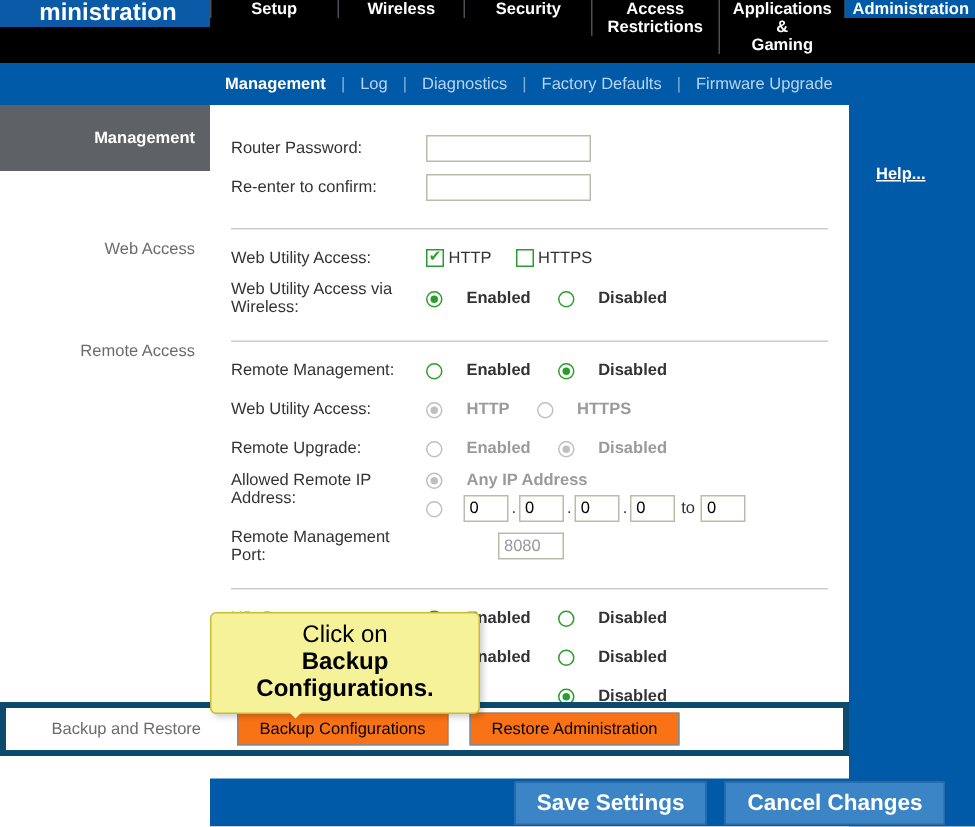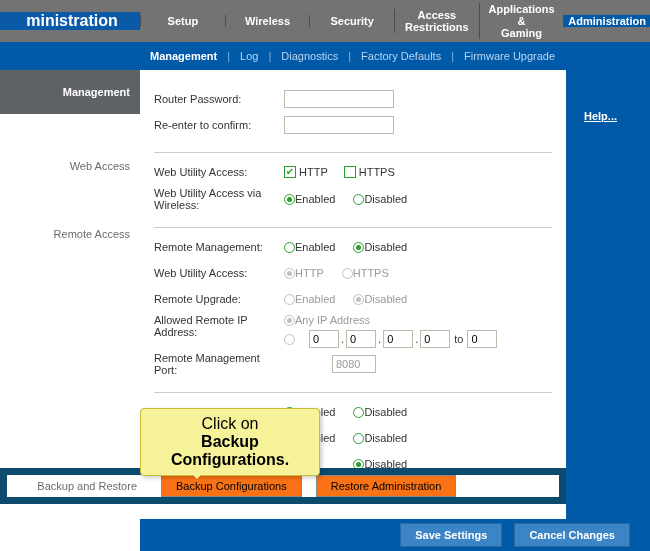--- a/index.html
+++ b/index.html
@@ -1,19 +1,19 @@
 <!DOCTYPE html>
 <html><head>
 <meta charset="utf-8">
 <style>
   * { box-sizing: border-box; margin: 0; padding: 0; }
   body { font-family: Arial, sans-serif; font-size: 11px; width: 650px; height: 551px; background: #ffffff; overflow: hidden; position: relative; }
 
   
-  .main-tabs { height: 42px; background: #737373; display: flex; align-items: center; }
+  .main-tabs { height: 42px; background: #000000; display: flex; align-items: flex-start; }
   .brand { width: 140px; background: #0a5aa8; color: #fff; font-size: 16px; font-weight: bold; display:flex; align-items:center; justify-content:center; padding-left:4px; }
   .tab { flex: 1; color: #fff; font-weight: bold; font-size: 11px; display:flex; align-items:center; justify-content:center; text-align:center; border-left:1px solid #4a4e52; cursor:pointer; padding:0 4px; }
   .tab.active { background: #005aa8; }
 
   
   .sub-tabs { height: 28px; background: #005aa8; color:#b8d4f0; display:flex; align-items:center; padding-left:140px; font-size:11px; }
   .sub-tab { padding: 0 10px; cursor:pointer; }
   .sub-tab.active { color:#fff; font-weight:bold; }
   .sep { color:#87b0d8; }
 
@@ -36,40 +36,40 @@
   .w110 { width:110px; }
   .w50 { width:44px;margin-left:48px; }
   .w34 { width:30px; }
 
   
   .chkwrap { display:inline-flex; align-items:center; gap:3px; margin-right:10px; cursor:pointer; }
   .chk { width:12px; height:12px; border:1px solid #2a9e2a; display:inline-flex; align-items:center; justify-content:center; }
   .chk.checked::after { content:"✔"; color:#2a9e2a; font-size:10px; line-height:10px; }
 
   
-  .radwrap { display:inline-flex; align-items:center; gap:0; margin-right:12px; cursor:pointer; }
+  .radwrap { display:inline-flex; align-items:center; gap:16px; margin-right:12px; cursor:pointer;font-weight:bold; }
   .rad { width:11px; height:11px; border:1px solid #2a9e2a; border-radius:50%; display:inline-flex; align-items:center; justify-content:center; }
   .rad.checked::after { content:""; width:5px; height:5px; background:#2a9e2a; border-radius:50%; }
   .rad.disabled { border-color:#bfbfbf; }
   .rad.disabled.checked::after { background:#bfbfbf; }
   .disabled-text { color:#9a9a9a; }
 
   .btn-flat { background:#f97316; border:1px solid #888; padding:4px 14px; font-size:11px; cursor:pointer; }
 
   
   .callout { position:absolute; left:140px; top:408px; width:180px; background:#f6f29a; border:1px solid #c8bd35; border-radius:4px; padding:6px 4px; font-size:16px; text-align:center; box-shadow:2px 2px 4px rgba(0,0,0,0.2); z-index:5; }
   .callout b { display:block; }
   .callout::after { content:""; position:absolute; bottom:-10px; left:50px; border:6px solid transparent; border-top-color:#f6f29a; }
 
-  .backup-section { position:absolute; left:0; top:468px; width:566px; height:36px; border:7px solid #0c4a6e; display:flex; align-items:center; }
+  .backup-section { position:absolute; left:0; top:468px; width:566px; height:36px; border:4px solid #0c4a6e; display:flex; align-items:center; }
   .backup-section .lbl { width:140px; text-align:right; padding-right:10px; color:#6b6b6b; font-size:11px; }
   .backup-section .btns { flex:1; display:flex; gap:14px; padding-left:14px; }
 
   .footer { position:absolute; left:140px; bottom:0; right:0; height:32px; background:#005aa8; display:flex; justify-content:flex-end; align-items:center; gap:12px; padding-right:20px; }
-  .footer .fbtn { background:#3b84c6; border:1px solid #2a6aa3; color:#fff; font-weight:bold; font-size:11px; padding:5px 14px; cursor:pointer; }
+  .footer .fbtn { background:#3b84c6; border:1px solid #2a6aa3; color:#fff; font-weight:bold; font-size:15px; padding:5px 14px; cursor:pointer; }
 </style>
 </head>
 <body>
 
 <div class="main-tabs">
   <div class="brand">ministration</div>
   <div class="tab">Setup</div>
   <div class="tab">Wireless</div>
   <div class="tab">Security</div>
   <div class="tab" style="white-space:pre-line;">Access

